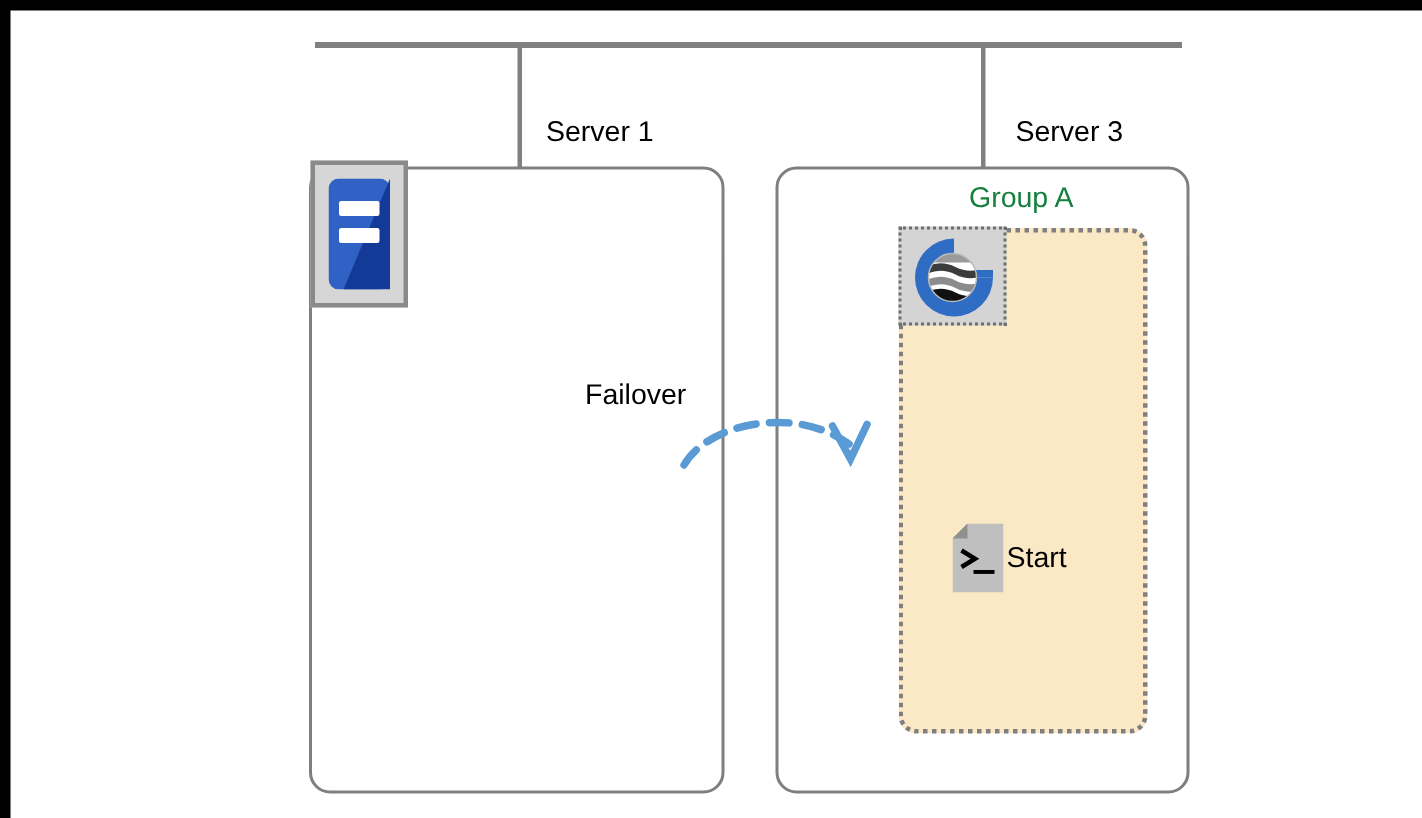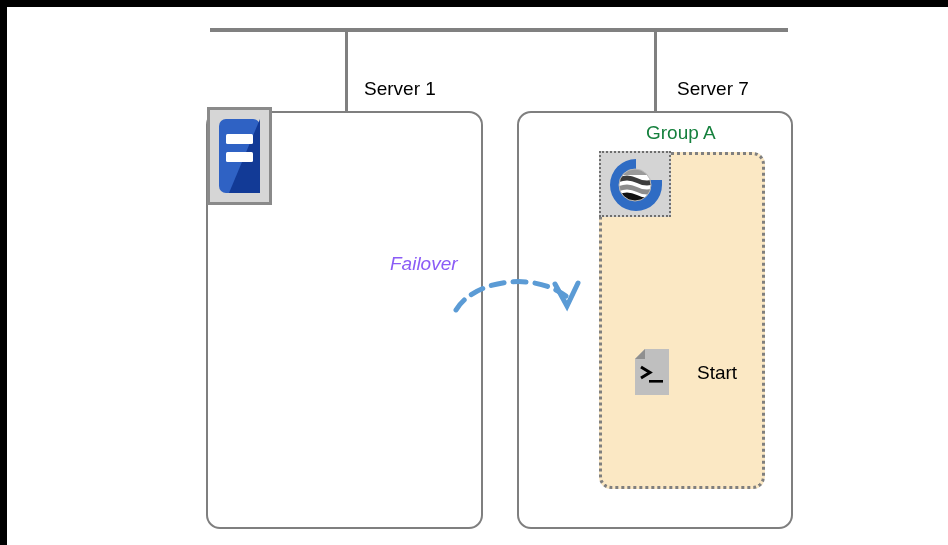--- a/index.html
+++ b/index.html
@@ -127,37 +127,36 @@
     top: 342px;
     display: flex;
     align-items: center;
   }
   .script-icon {
     width: 34px;
     height: 46px;
     flex: 0 0 auto;
   }
   .script-label {
-    margin-left: 28px;
+    margin-left: 2px;
     font-size: 19px;
     color: #000000;
     white-space: nowrap;
     line-height: 1;
   }
 
   
   .failover-label {
     position: absolute;
     left: 383px;
     top: 247px;
     font-size: 19px;
-    color: #8b5cf6;
-    white-space: nowrap;
-    line-height: 1;
-    font-style: italic;
+    color: #000000;
+    white-space: nowrap;
+    line-height: 1;
   }
   .failover-arrow {
     position: absolute;
     left: 445px;
     top: 255px;
     width: 135px;
     height: 55px;
   }
 </style>
 </head>
@@ -175,21 +174,21 @@
 
   <div class="icon-tile icon-tile-server1">
     <svg class="glyph-server1" viewBox="0 0 41 74">
       <rect x="0" y="0" width="41" height="74" rx="7" ry="7" fill="#2f62c4"></rect>
       <path d="M41 0 L41 74 L10 74 Z" fill="#123a96"></path>
       <rect x="7" y="15" width="27" height="10" rx="1.5" fill="#ffffff"></rect>
       <rect x="7" y="33" width="27" height="10" rx="1.5" fill="#ffffff"></rect>
     </svg>
   </div>
 
-  <div class="server-label server-label-2">Server 7</div>
+  <div class="server-label server-label-2">Server 3</div>
 
   <div class="server-box server-box-2"></div>
 
   <div class="group-label">Group A</div>
 
   <div class="group-box"></div>
 
   <div class="icon-tile icon-tile-group">
     <svg class="glyph-g" viewBox="0 0 58 58">
       <defs>

